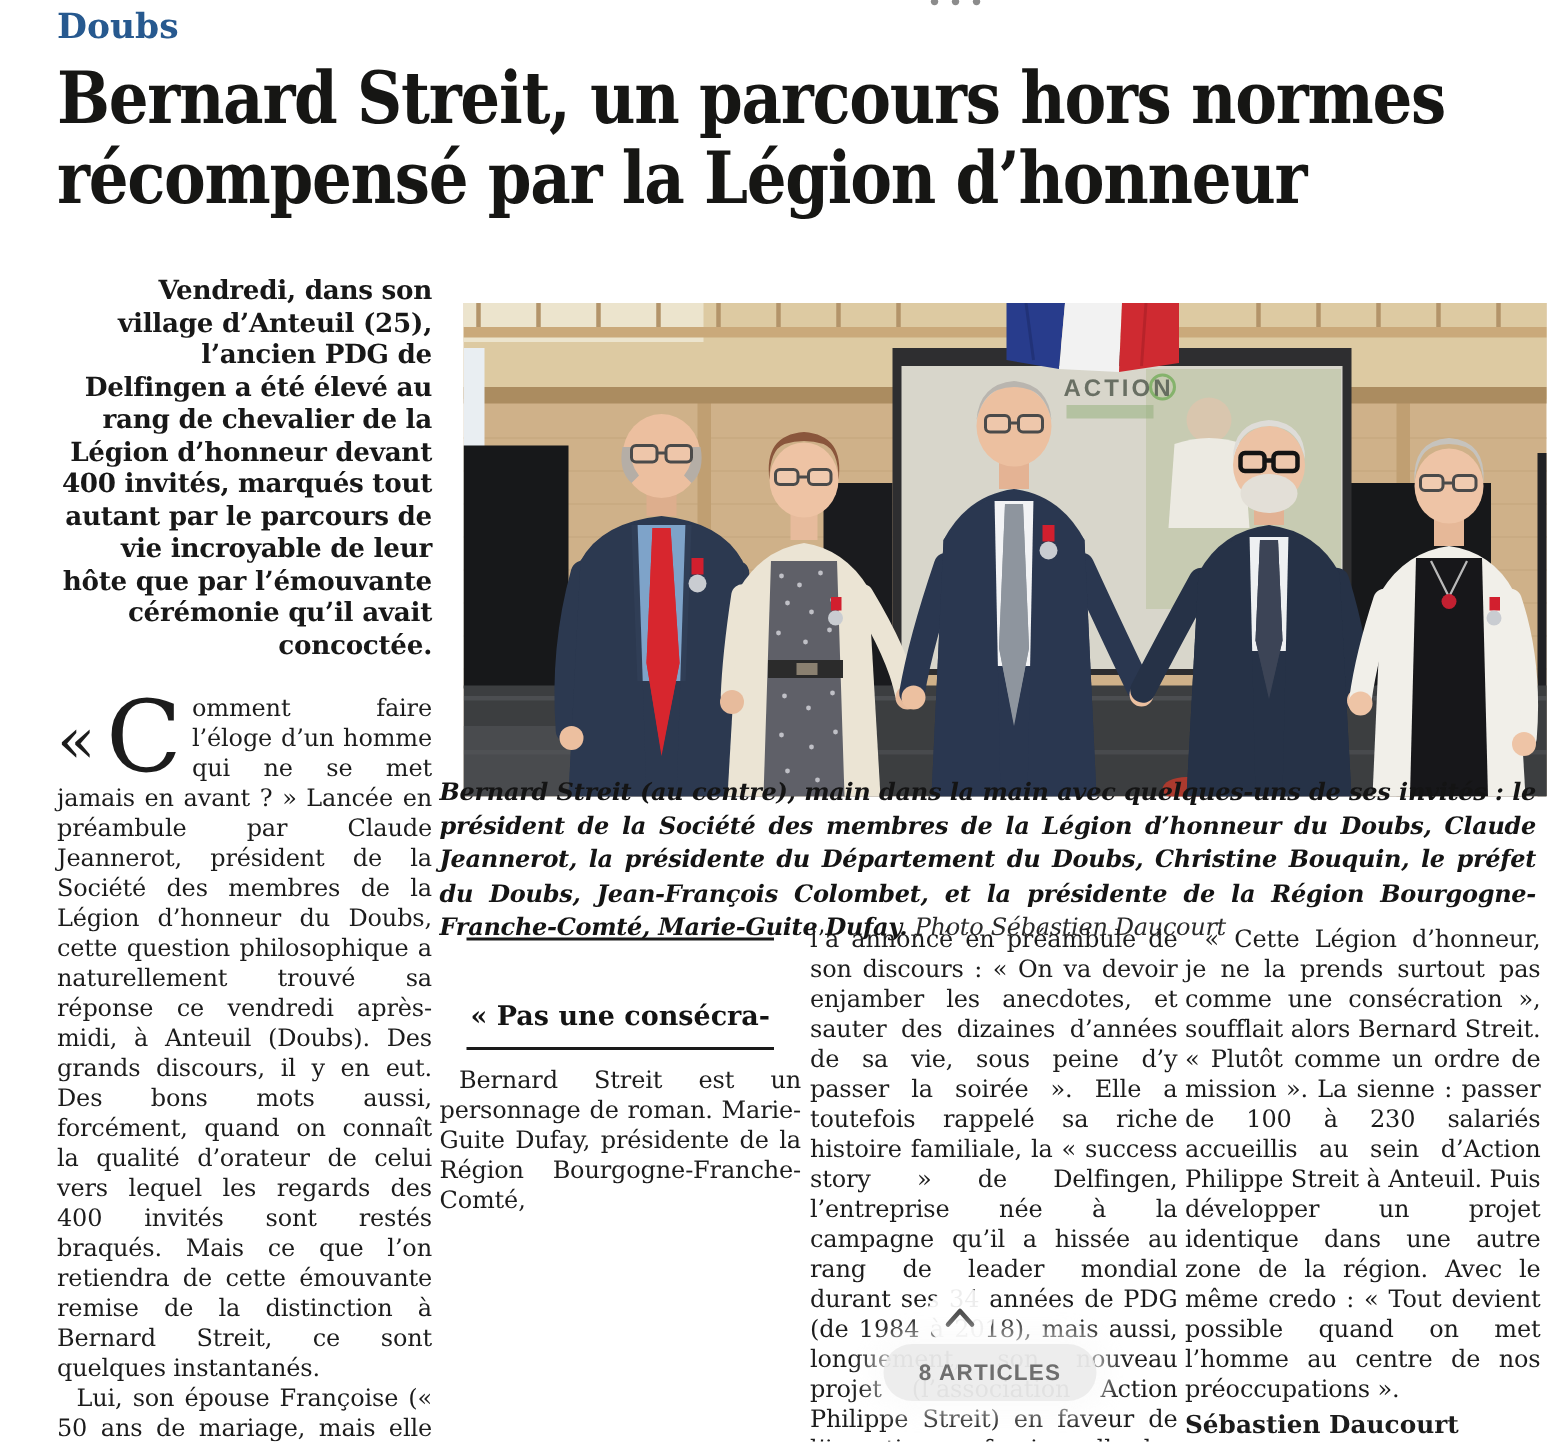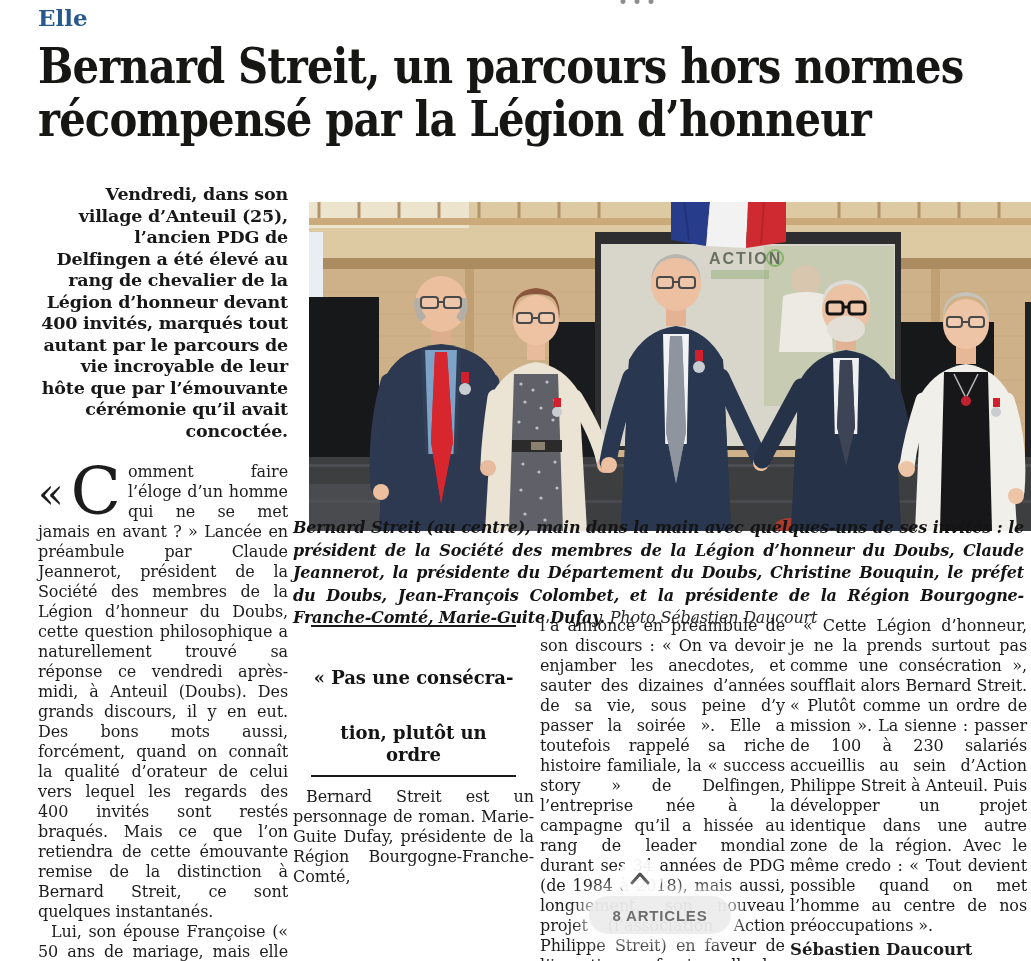--- a/index.html
+++ b/index.html
@@ -68,21 +68,21 @@
                  font-size:15px;letter-spacing:0.8px;color:#6e6e6e;
                  box-shadow:0 0 14px 10px rgba(250,250,250,0.65);}
 </style>
 </head>
 <body>
 
 <div class="page">
 
   <button class="menu-dots">•••</button>
 
-  <a href="#" class="section-label">Elle</a>
+  <a href="#" class="section-label">Doubs</a>
 
   <h1 class="headline" style="margin:0;">
     <span>Bernard Streit, un parcours hors normes</span>
     <span>récompensé par la Légion d’honneur</span>
   </h1>
 
   <div class="col1">
     <p class="lede">Vendredi, dans son village d’Anteuil (25), l’ancien PDG de Delfingen a été élevé au rang de chevalier de la Légion d’honneur devant 400 invités, marqués tout autant par le parcours de vie incroyable de leur hôte que par l’émouvante cérémonie qu’il avait concoctée.</p>
     <div class="bodytext dp-wrap">
       <span class="open-quote">«</span>
@@ -302,21 +302,20 @@
   </figure>
 
   <p class="caption" style="margin:0;">
     <span class="cap-bold">Bernard Streit (au centre), main dans la main avec quelques-uns de ses invités : le président de la Société des membres de la Légion d’honneur du Doubs, Claude Jeannerot, la présidente du Département du Doubs, Christine Bouquin, le préfet du Doubs, Jean-François Colombet, et la présidente de la Région Bourgogne-Franche-Comté, Marie-Guite Dufay.</span>
     <span class="cap-credit">Photo Sébastien Daucourt</span>
   </p>
 
   <div class="col2">
     <blockquote class="pullquote">
       <span>« Pas une consécra-</span>
-      <span>tion, plutôt un ordre</span>
     </blockquote>
     <p class="bodytext para indent">Bernard Streit est un personnage de roman. Marie-Guite Dufay, présidente de la Région Bourgogne-Franche-Comté,</p>
   </div>
 
   <div class="col3">
     <p class="bodytext para">l’a annoncé en préambule de son discours : « On va devoir enjamber les anecdotes, et sauter des dizaines d’années de sa vie, sous peine d’y passer la soirée ». Elle a toutefois rappelé sa riche histoire familiale, la « success story » de Delfingen, l’entreprise née à la campagne qu’il a hissée au rang de leader mondial durant ses 34 années de PDG (de 1984 à 2018), mais aussi, longuement, son nouveau projet (l’association Action Philippe Streit) en faveur de l’insertion professionnelle des personnes en si-</p>
   </div>
 
   <div class="col4">
     <p class="bodytext para indent">« Cette Légion d’honneur, je ne la prends surtout pas comme une consécration », soufflait alors Bernard Streit. « Plutôt comme un ordre de mission ». La sienne : passer de 100 à 230 salariés accueillis au sein d’Action Philippe Streit à Anteuil. Puis développer un projet identique dans une autre zone de la région. Avec le même credo : « Tout devient possible quand on met l’homme au centre de nos préoccupations ».</p>

